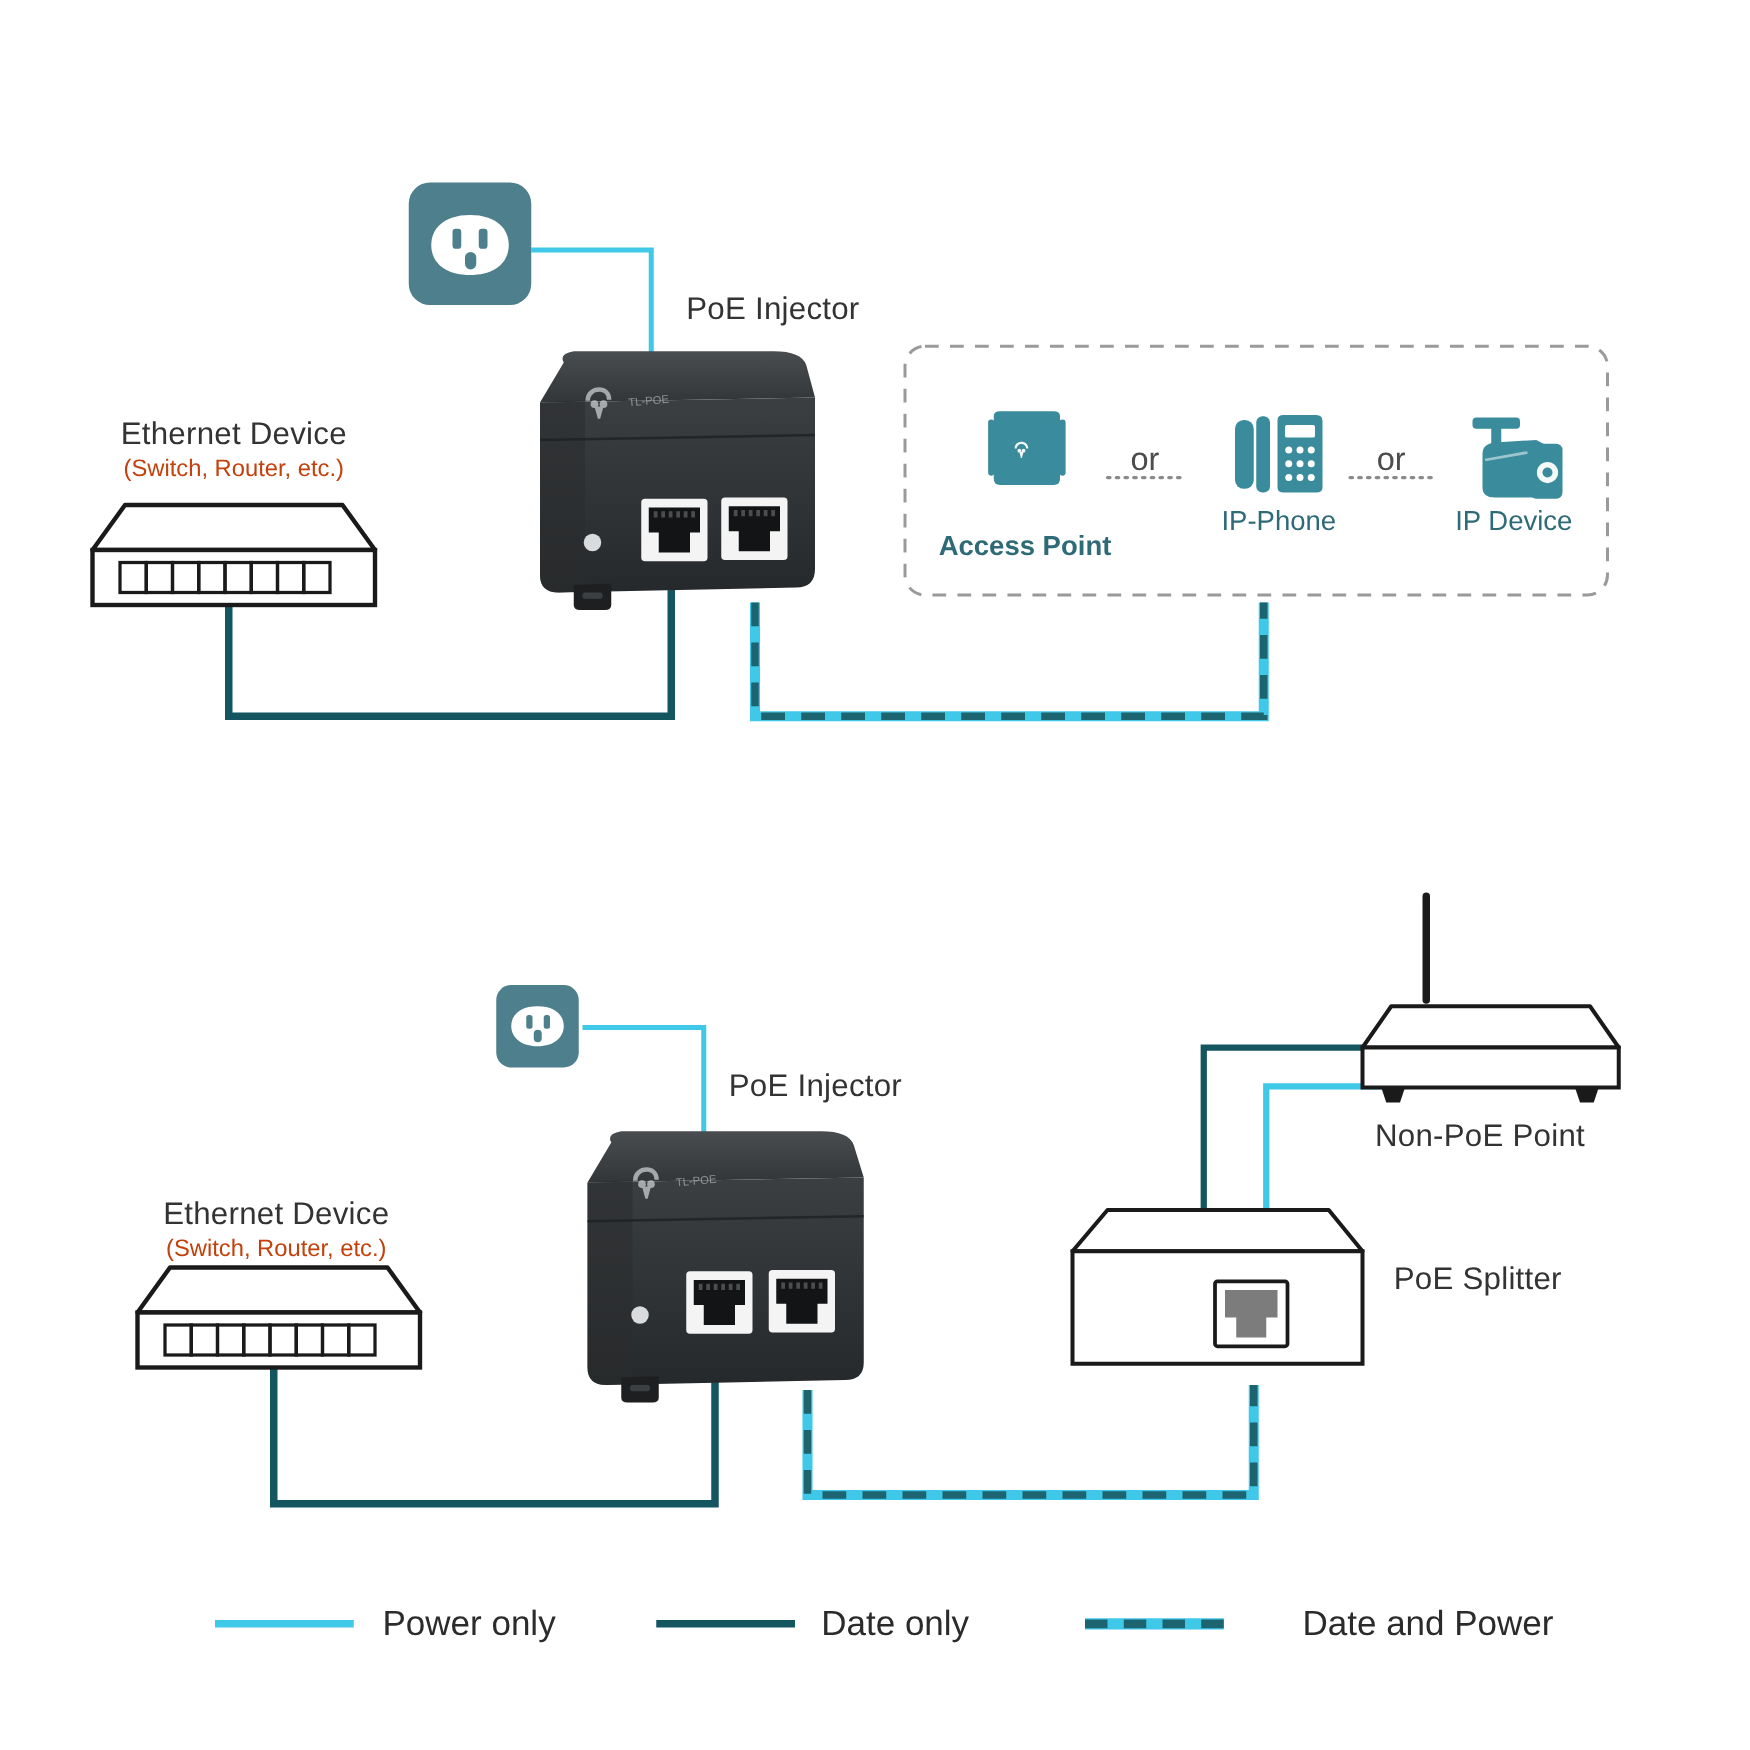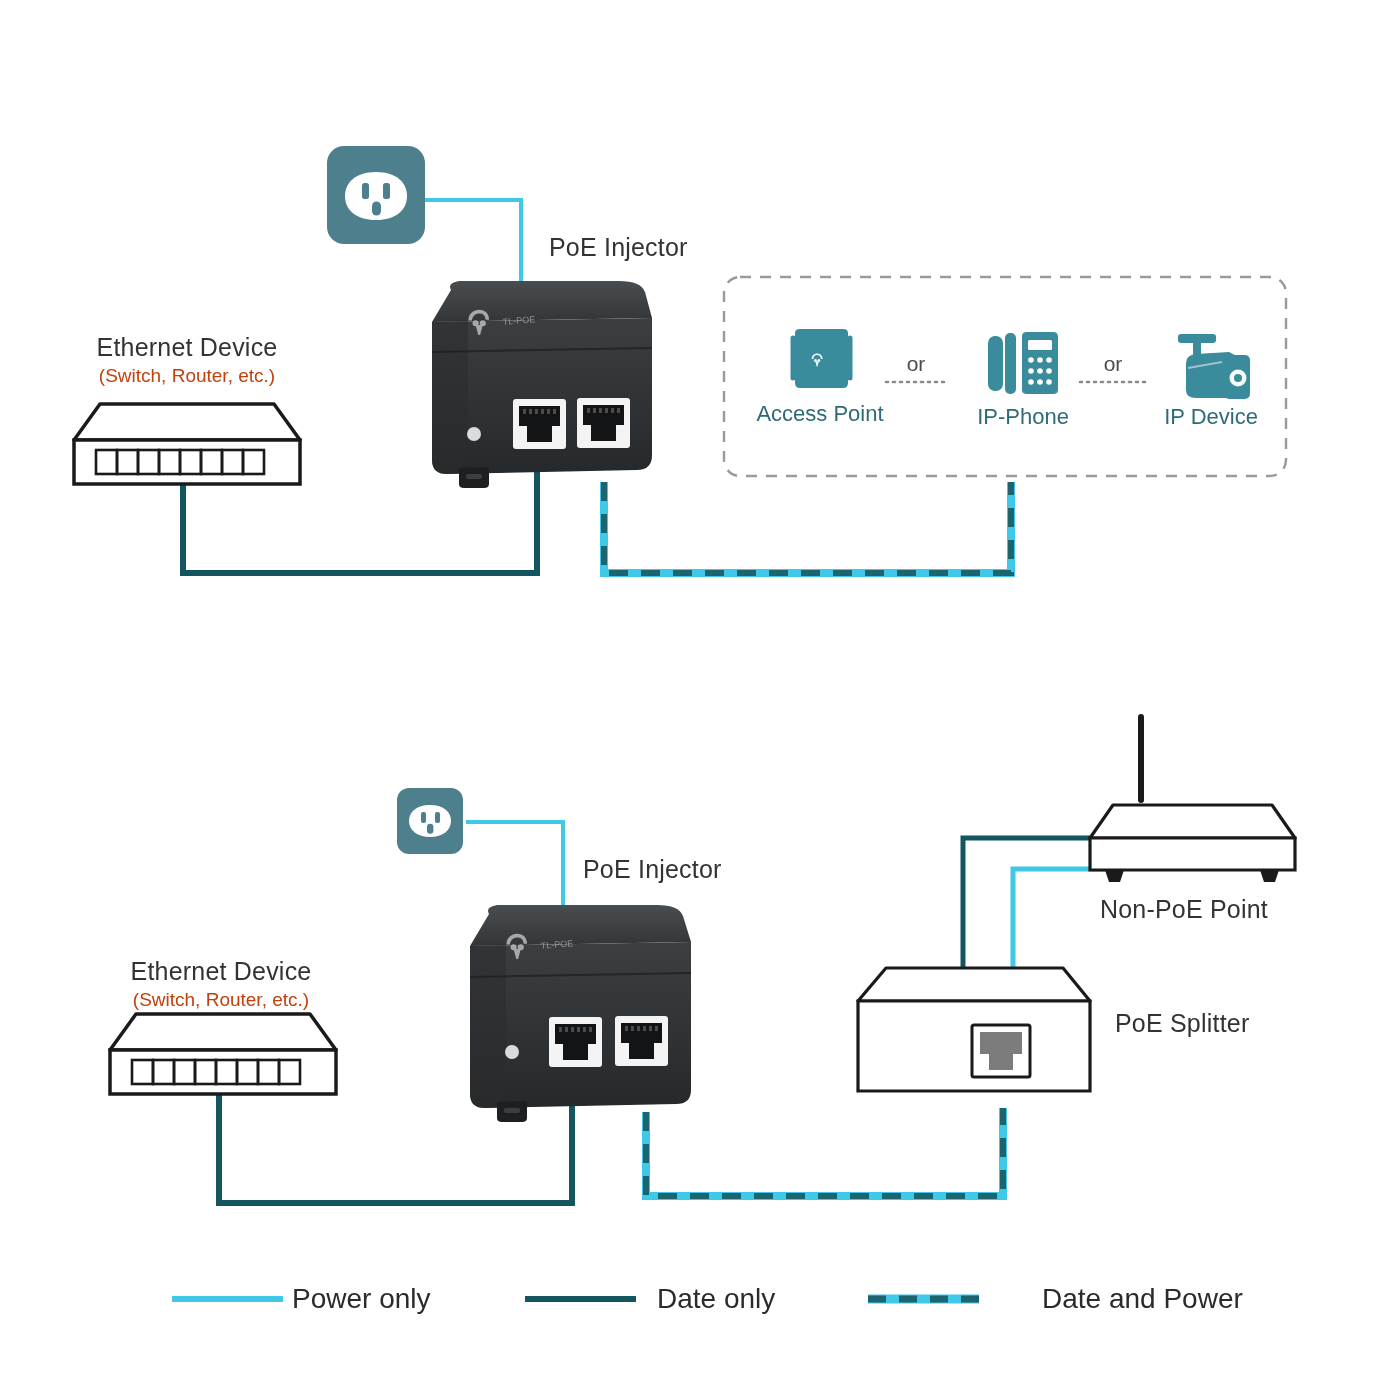--- a/index.html
+++ b/index.html
@@ -41,21 +41,21 @@
   .lbl-sub {
     font-size: 19px;
     color: #c2410c;
   }
   .lbl-teal {
     font-size: 22px;
     color: #2e6b77;
     font-weight: 500;
   }
   .lbl-or {
-    font-size: 21px;
+    font-size: 26px;
     color: #4c4c4c;
   }
   .lbl-legend {
     font-size: 28px;
     color: #2b2b2b;
   }
   .center-text { text-align: center; transform: translateX(-50%); }
 </style>
 </head>
 <body>
@@ -328,33 +328,33 @@
       <path d="M 868,1299 L 979,1299" stroke="#3fc8e8" stroke-width="9" fill="none"></path>
       <path d="M 868,1299 L 979,1299" stroke="#1c6470" stroke-width="7" fill="none" stroke-dasharray="18 13"></path>
     </g>
   </svg>
 
   <div class="lbl lbl-main" style="left:549px; top:233px;">PoE Injector</div>
 
   <div class="lbl lbl-main center-text" style="left:187px; top:333px;">Ethernet Device</div>
   <div class="lbl lbl-sub center-text" style="left:187px; top:365px;">(Switch, Router, etc.)</div>
 
-  <div class="lbl lbl-teal center-text" style="left:820px; top:401px;">Access Point</div>
+  <div class="lbl lbl-teal center-text" style="left:820px; top:424px;font-weight:bold;">Access Point</div>
   <div class="lbl lbl-teal center-text" style="left:1023px; top:404px;">IP-Phone</div>
   <div class="lbl lbl-teal center-text" style="left:1211px; top:404px;">IP Device</div>
 
   <div class="lbl lbl-or center-text" style="left:916px; top:352px;">or</div>
   <div class="lbl lbl-or center-text" style="left:1113px; top:352px;">or</div>
 
   <div class="lbl lbl-main" style="left:583px; top:855px;">PoE Injector</div>
 
   <div class="lbl lbl-main center-text" style="left:221px; top:957px;">Ethernet Device</div>
   <div class="lbl lbl-sub center-text" style="left:221px; top:989px;">(Switch, Router, etc.)</div>
 
   <div class="lbl lbl-main" style="left:1115px; top:1009px;">PoE Splitter</div>
 
   <div class="lbl lbl-main" style="left:1100px; top:895px;">Non-PoE Point</div>
 
-  <div class="lbl lbl-legend" style="left:292px; top:1283px;">Power only</div>
+  <div class="lbl lbl-legend" style="left:306px; top:1283px;">Power only</div>
   <div class="lbl lbl-legend" style="left:657px; top:1283px;">Date only</div>
   <div class="lbl lbl-legend" style="left:1042px; top:1283px;">Date and Power</div>
 
 </div>
 
 </body></html>

